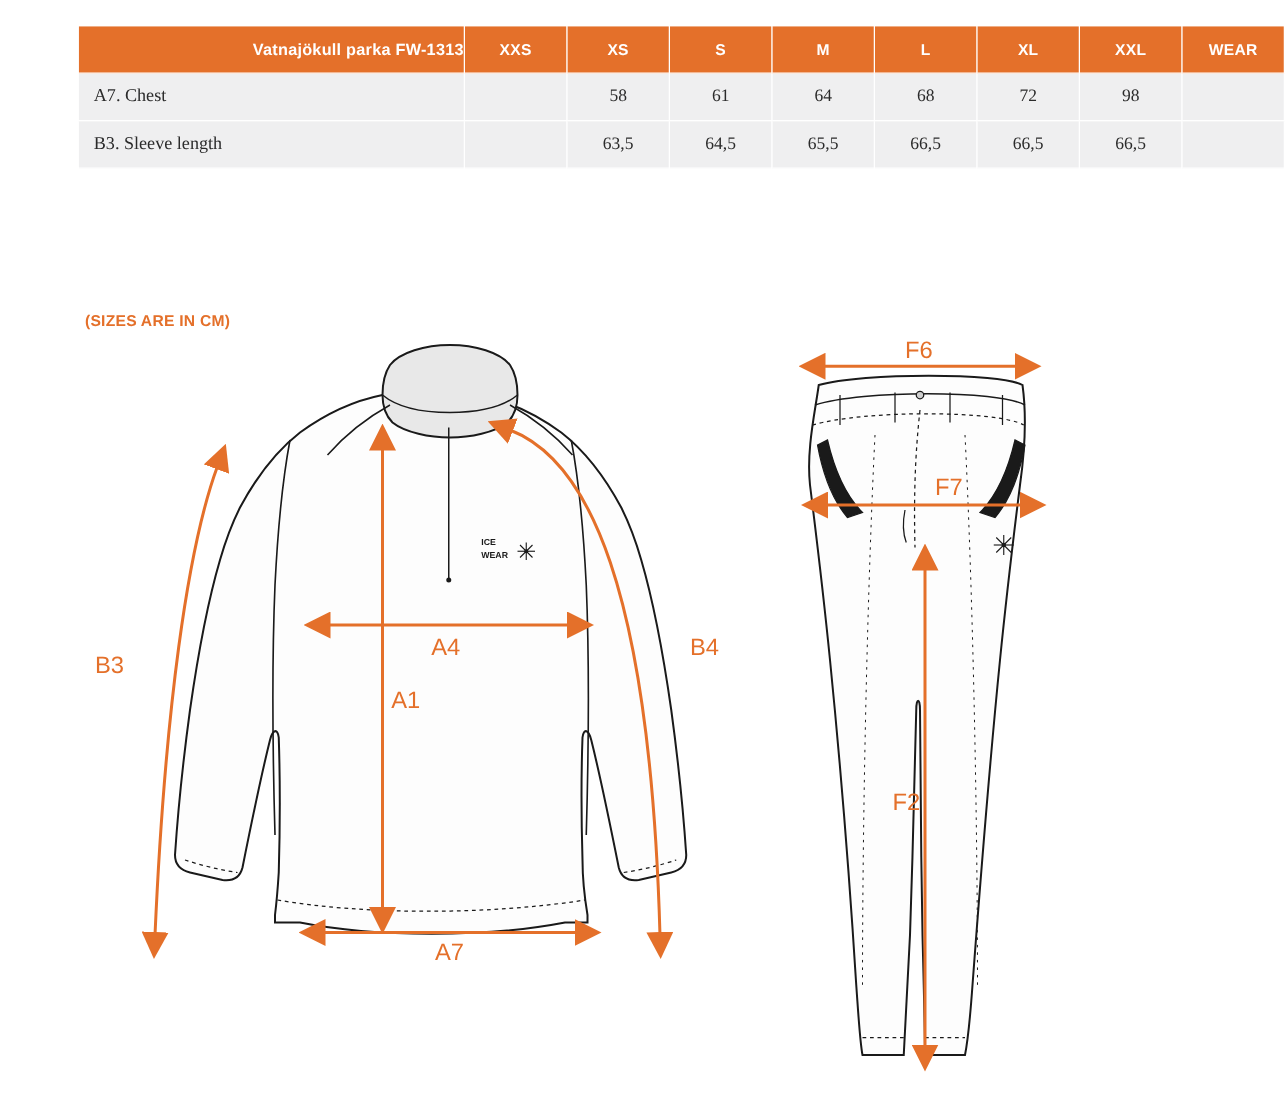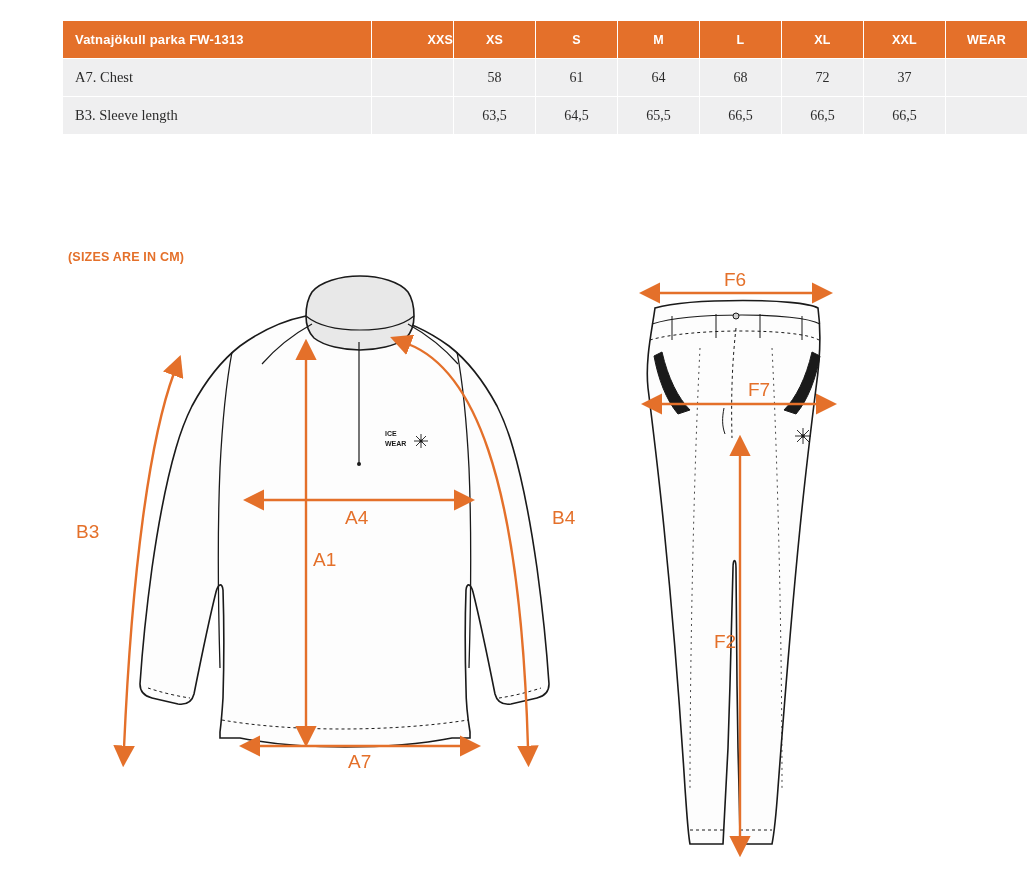--- a/index.html
+++ b/index.html
@@ -43,21 +43,21 @@
     vertical-align: middle;
   }
   table.size-table thead th {
     background: #e4702a;
     color: #ffffff;
     font-weight: bold;
     font-size: 12.5px;
     letter-spacing: 0.2px;
   }
   table.size-table thead th.title-cell {
-    text-align: left;
+    text-align: right;
     padding-left: 12px;
     font-size: 13px;
   }
   table.size-table tbody td {
     background: #efeff0;
     color: #2b2b2b;
     font-family: "Liberation Serif", serif;
     font-size: 14px;
   }
   table.size-table tbody td.rowlabel {
@@ -103,40 +103,40 @@
 </head>
 <body>
 
 <div class="page">
 
   <div class="size-table-wrap">
     <table class="size-table">
       <thead>
         <tr>
           <th class="title-cell" style="width:296px;">Vatnajökull parka FW-1313</th>
-          <th style="width:81px;text-align:right;">XXS</th>
+          <th style="width:81px;">XXS</th>
           <th style="width:81px;text-align:center;">XS</th>
           <th style="width:81px;">S</th>
           <th style="width:81px;">M</th>
           <th style="width:81px;">L</th>
           <th style="width:81px;">XL</th>
           <th style="width:81px;">XXL</th>
           <th style="width:81px;">WEAR</th>
         </tr>
       </thead>
       <tbody>
         <tr>
           <td class="rowlabel">A7. Chest</td>
           <td></td>
           <td>58</td>
           <td>61</td>
           <td>64</td>
           <td>68</td>
           <td>72</td>
-          <td>37</td>
+          <td>98</td>
           <td></td>
         </tr>
         <tr>
           <td class="rowlabel">B3. Sleeve length</td>
           <td></td>
           <td>63,5</td>
           <td>64,5</td>
           <td>65,5</td>
           <td>66,5</td>
           <td>66,5</td>

